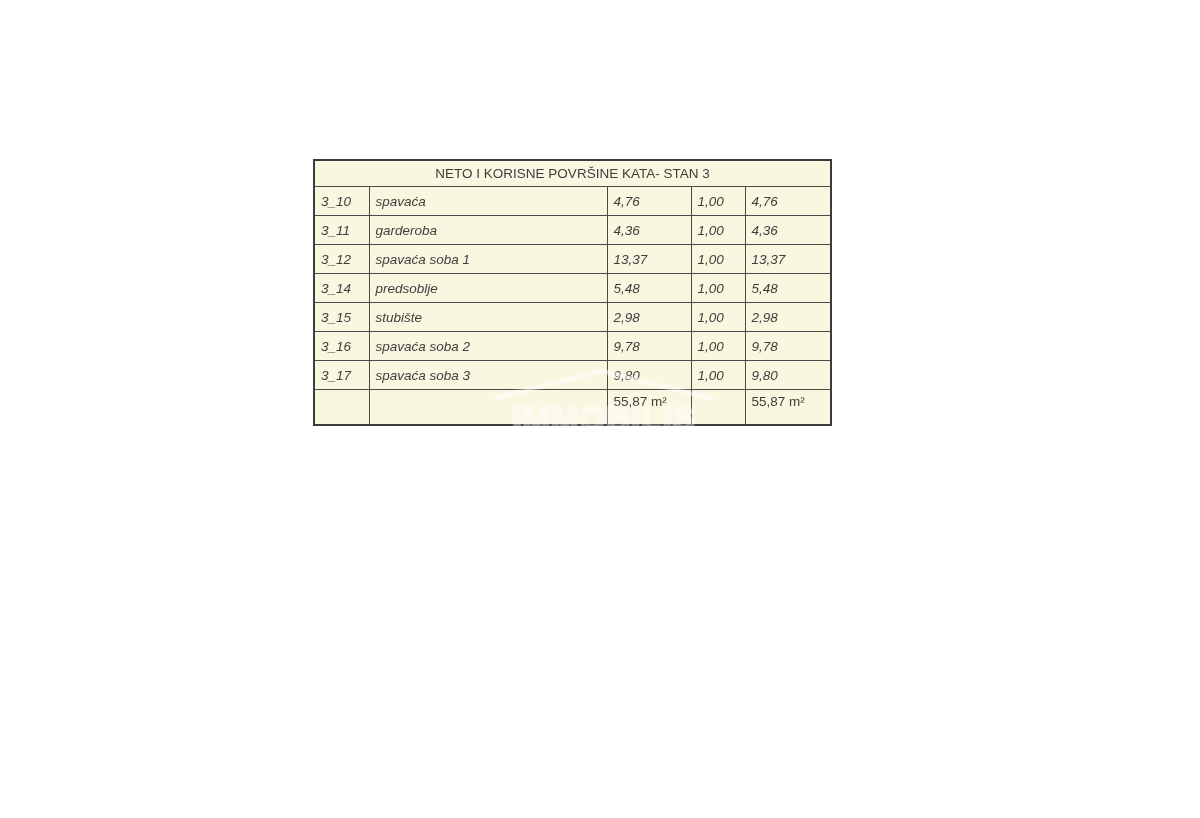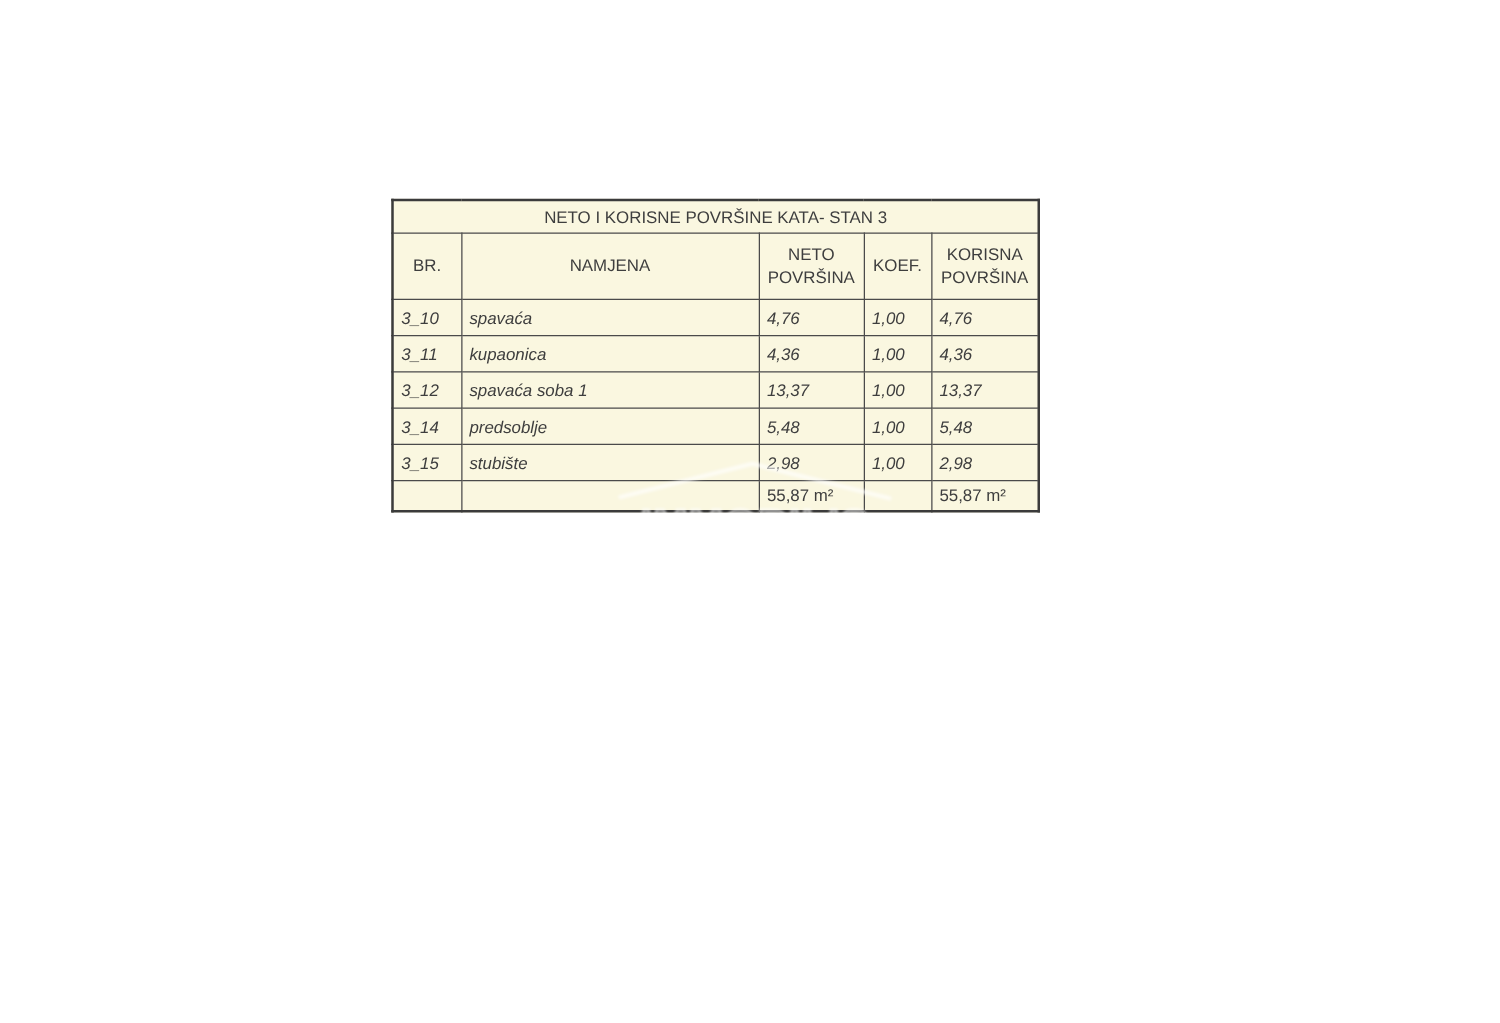--- a/index.html
+++ b/index.html
@@ -42,21 +42,21 @@
   }
   .data-row td {
     height: 26px;
     padding: 1px 4px 1px 6px;
     text-align: left;
     vertical-align: middle;
     font-style: italic;
   }
   .total-row td {
     height: 21px;
-    padding: 1px 4px 1px 6px;
+    padding: 1px 4px 12px 6px;
     text-align: left;
     vertical-align: middle;
   }
 
   .watermark {
     position: absolute;
     left: 176px;
     top: 209px;
     width: 230px;
     height: 96px;
@@ -75,38 +75,31 @@
         <col style="width:84px">
         <col style="width:54px">
         <col style="width:86px">
     </colgroup>
 
     <tbody>
         <tr class="title-row">
       <td colspan="5">NETO I KORISNE POVRŠINE KATA- STAN 3</td>
     </tr>
 
-    <tr class="header-row">
-      <th>BR.</th>
-      <th>NAMJENA</th>
-      <th>NETO POVRŠINA</th>
-      <th>KOEF.</th>
-      <th>KORISNA POVRŠINA</th>
-    </tr>
 
     <tr class="data-row">
       <td>3_10</td>
       <td>spavaća</td>
       <td>4,76</td>
       <td>1,00</td>
       <td>4,76</td>
     </tr>
     <tr class="data-row">
       <td>3_11</td>
-      <td>kupaonica</td>
+      <td>garderoba</td>
       <td>4,36</td>
       <td>1,00</td>
       <td>4,36</td>
     </tr>
     <tr class="data-row">
       <td>3_12</td>
       <td>spavaća soba 1</td>
       <td>13,37</td>
       <td>1,00</td>
       <td>13,37</td>
@@ -117,20 +110,34 @@
       <td>5,48</td>
       <td>1,00</td>
       <td>5,48</td>
     </tr>
     <tr class="data-row">
       <td>3_15</td>
       <td>stubište</td>
       <td>2,98</td>
       <td>1,00</td>
       <td>2,98</td>
+    </tr>
+    <tr class="data-row">
+      <td>3_16</td>
+      <td>spavaća soba 2</td>
+      <td>9,78</td>
+      <td>1,00</td>
+      <td>9,78</td>
+    </tr>
+    <tr class="data-row">
+      <td>3_17</td>
+      <td>spavaća soba 3</td>
+      <td>9,80</td>
+      <td>1,00</td>
+      <td>9,80</td>
     </tr>
 
     <tr class="total-row">
       <td></td>
       <td></td>
       <td>55,87 m²</td>
       <td></td>
       <td>55,87 m²</td>
     </tr>
   </tbody>

